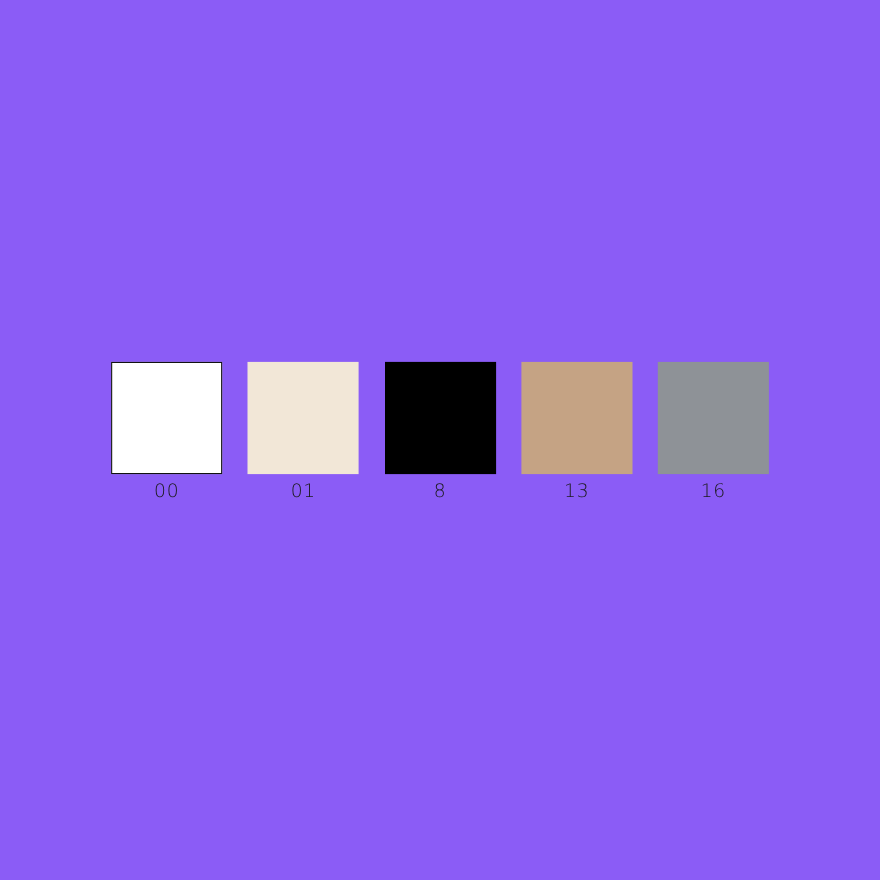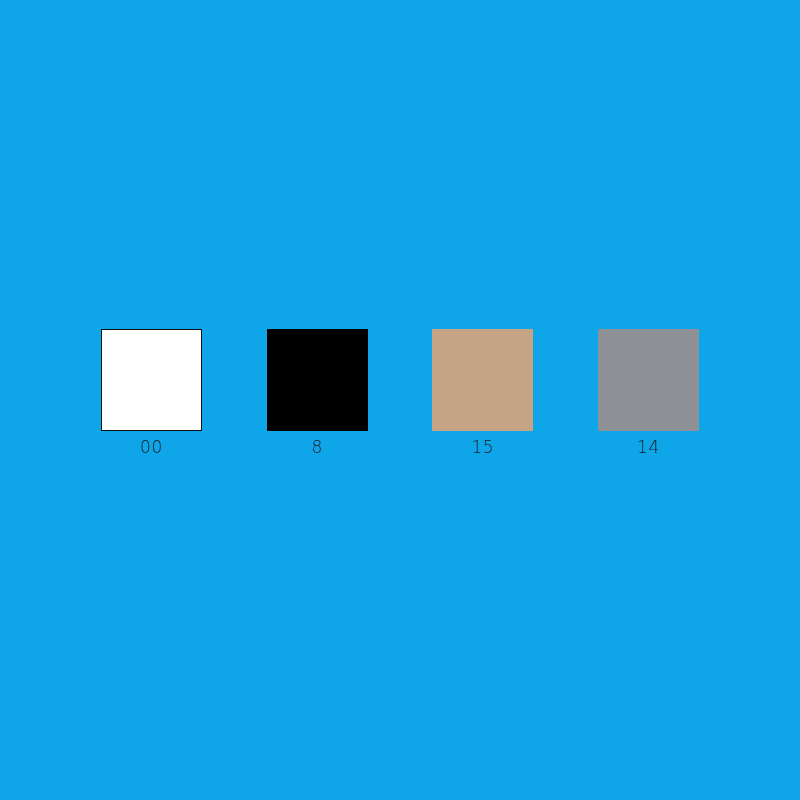--- a/index.html
+++ b/index.html
@@ -16,21 +16,21 @@
     font-family: "DejaVu Sans", "Liberation Sans", sans-serif;
     -webkit-font-smoothing: antialiased;
   }
 
   #palette-figure {
     position: absolute;
     left: 0;
     top: 0;
     width: 800px;
     height: 800px;
-    background: #0ea5e9;
+    background: #8b5cf6;
   }
 
   #swatch-row {
     position: absolute;
     left: 101px;
     top: 329px;
     width: 598px;
     height: 140px;
     display: flex;
     flex-direction: row;
@@ -74,30 +74,34 @@
 
 <div id="palette-figure">
 
   <div id="swatch-row">
 
     <div class="swatch-cell">
       <div class="swatch-chip has-outline" style="background-color: rgb(255, 255, 255); border: 1px solid rgb(18, 18, 18);"></div>
       <div class="swatch-label" style="color: rgb(26, 26, 26);">00</div>
     </div>
 
+    <div class="swatch-cell">
+      <div class="swatch-chip" style="background-color: rgb(242, 231, 215);"></div>
+      <div class="swatch-label" style="color: rgb(26, 26, 26);">01</div>
+    </div>
 
     <div class="swatch-cell">
       <div class="swatch-chip" style="background-color: rgb(0, 0, 0);"></div>
       <div class="swatch-label" style="color: rgb(26, 26, 26);">8</div>
     </div>
 
     <div class="swatch-cell">
       <div class="swatch-chip" style="background-color: rgb(197, 163, 132);"></div>
-      <div class="swatch-label" style="color: rgb(26, 26, 26);">15</div>
+      <div class="swatch-label" style="color: rgb(26, 26, 26);">13</div>
     </div>
 
     <div class="swatch-cell">
       <div class="swatch-chip" style="background-color: rgb(142, 146, 151);"></div>
-      <div class="swatch-label" style="color: rgb(26, 26, 26);">14</div>
+      <div class="swatch-label" style="color: rgb(26, 26, 26);">16</div>
     </div>
 
   </div>
 </div>
 
 </body></html>

